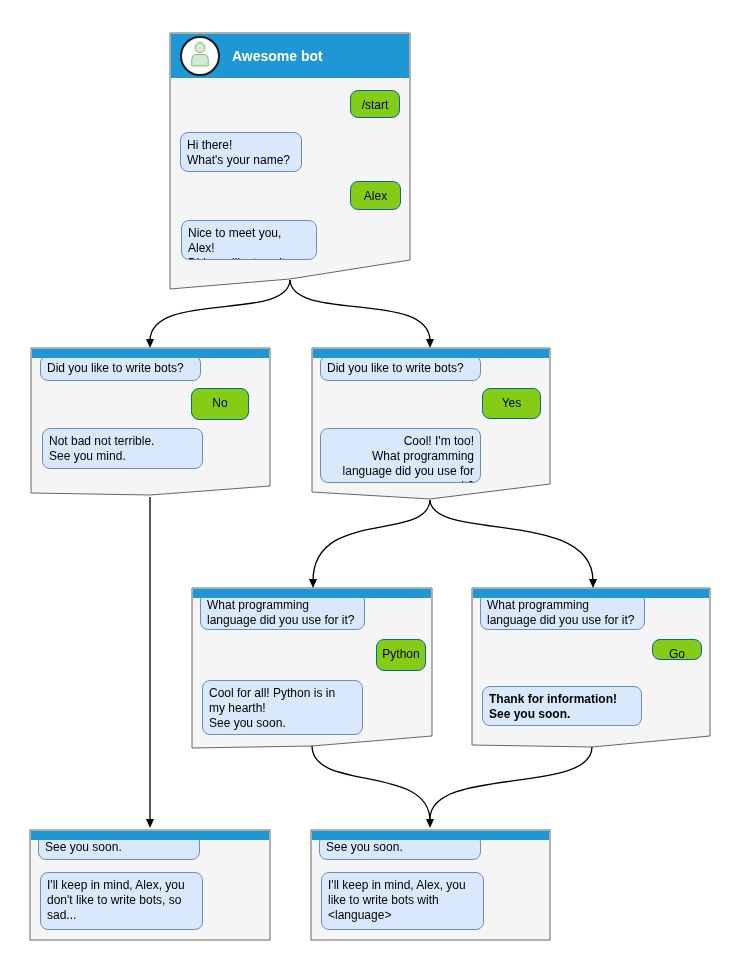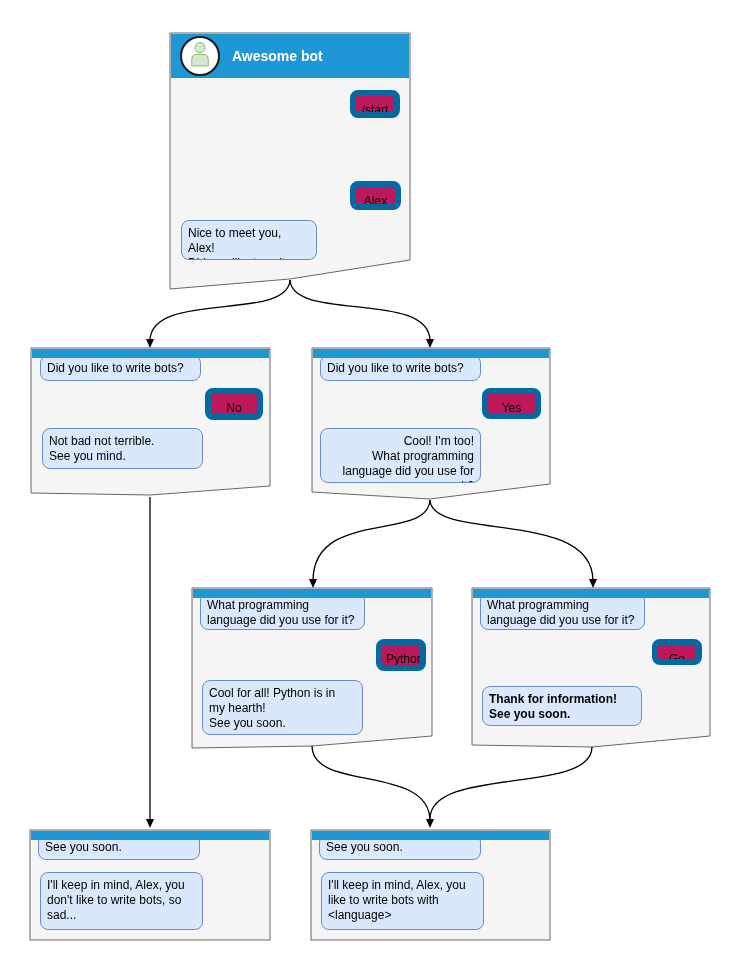--- a/index.html
+++ b/index.html
@@ -21,21 +21,21 @@
   .win-title{
     position:absolute;left:62px;top:0;height:46px;line-height:46px;
     color:#ffffff;font-weight:bold;font-size:14px;z-index:4;
   }
   .bubble{
     position:absolute;box-sizing:border-box;border-radius:8px;
     font-size:12px;line-height:15px;white-space:pre-line;
     padding:5px 6px;z-index:1;overflow:hidden;
   }
   .bubble.bot{background:#dae8fc;border:1px solid #6c8ebf;}
-  .bubble.user{background:#be185d;border:6px solid #0369a1;text-align:center;padding:7px 4px;}
+  .bubble.user{background:#84cc16;border:1px solid #0369a1;text-align:center;padding:7px 4px;}
 </style>
 </head>
 <body>
 
 <div id="canvas">
 
   <svg id="diagram-svg" width="743" height="971" viewBox="0 0 743 971">
     <defs>
       <marker id="arrowhead" markerWidth="12" markerHeight="12" refX="2" refY="4" orient="auto" markerUnits="userSpaceOnUse">
         <path d="M0,0 L9,4 L0,8 Z" fill="#000000"></path>
@@ -64,29 +64,31 @@
     <div class="avatar">
       <span>
         <svg width="22" height="26" viewBox="0 0 24 28">
           <circle cx="12" cy="7" r="5.5" fill="#d5e8d4" stroke="#82b366"></circle>
           <path d="M3 27 L3 20 Q3 14.5 8.5 14.5 L15.5 14.5 Q21 14.5 21 20 L21 27 Z" fill="#d5e8d4" stroke="#82b366"></path>
         </svg>
       </span>
     </div>
     <div class="win-title">Awesome bot</div>
     <div class="bubble user" style="left:180px;top:57px;width:50px;height:28px;">/start</div>
+    <div class="bubble bot" style="left:10px;top:99px;width:122px;height:40px;">Hi there!
+What's your name?</div>
     <div class="bubble user" style="left:180px;top:148px;width:51px;height:29px;">Alex</div>
     <div class="bubble bot" style="left:11px;top:187px;width:136px;height:40px;">Nice to meet you, Alex!
 Did you like to write bots?</div>
   </div>
 
   <div class="win" style="left:31px;top:348px;width:239px;height:147px;">
     <div class="win-header" style="left:1px;top:1px;width:237px;height:9px;"></div>
     <div class="bubble bot" style="left:9px;top:7px;width:161px;height:26px;">Did you like to write bots?</div>
-    <div class="bubble user" style="left:174px;top:40px;width:58px;height:32px;">No</div>
+    <div class="bubble user" style="left:160px;top:40px;width:58px;height:32px;">No</div>
     <div class="bubble bot" style="left:11px;top:80px;width:161px;height:41px;">Not bad not terrible.
 See you mind.</div>
   </div>
 
   <div class="win" style="left:312px;top:348px;width:238px;height:151px;">
     <div class="win-header" style="left:1px;top:1px;width:236px;height:9px;"></div>
     <div class="bubble bot" style="left:8px;top:7px;width:161px;height:26px;">Did you like to write bots?</div>
     <div class="bubble user" style="left:170px;top:40px;width:59px;height:31px;">Yes</div>
     <div class="bubble bot" style="left:8px;top:80px;width:161px;height:55px;text-align:right;">Cool! I'm too!
 What programming

